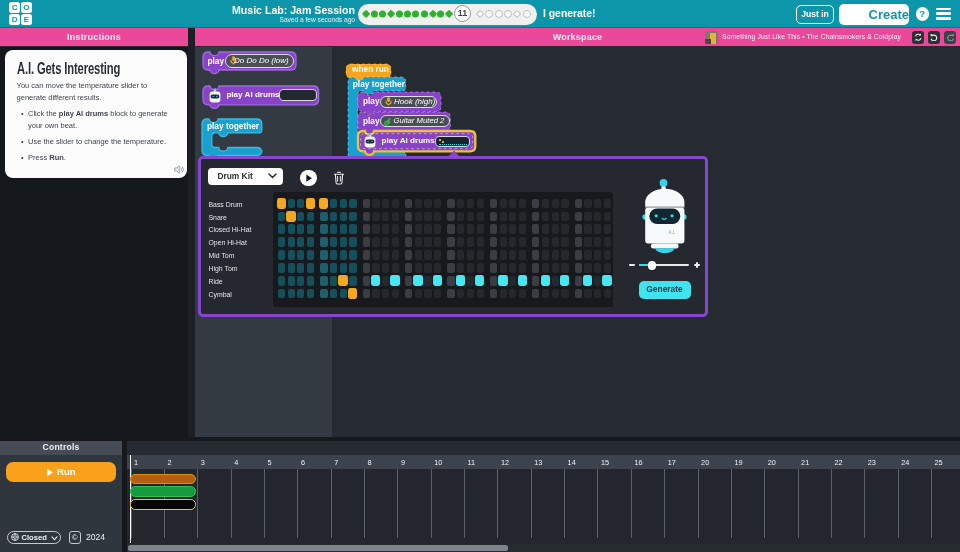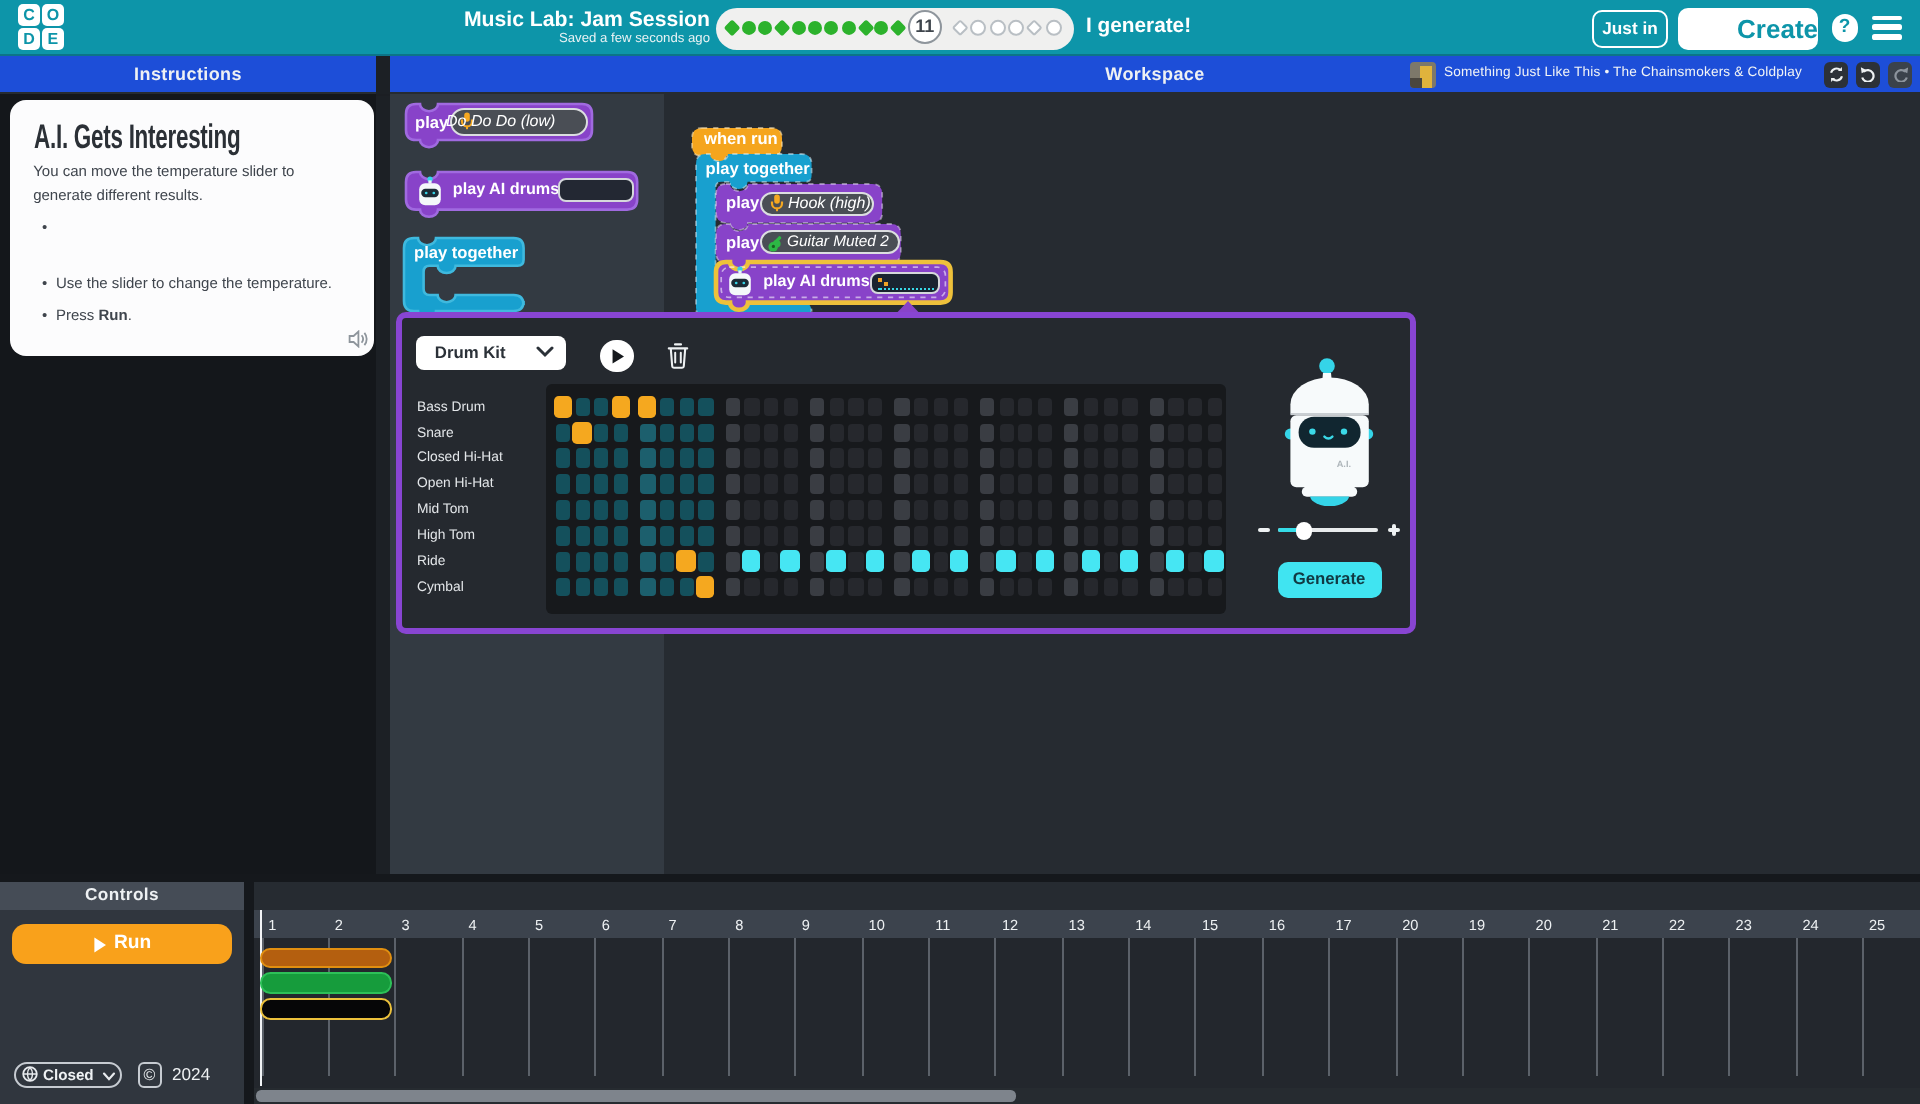--- a/index.html
+++ b/index.html
@@ -1,18 +1,18 @@
 <!DOCTYPE html>
 <html><head><meta charset="utf-8"><style>
 * { margin:0; padding:0; box-sizing:border-box; }
 html,body { width:960px; height:552px; overflow:hidden; background:#262b31;
   font-family:"Liberation Sans", sans-serif; }
 #root { position:absolute; left:0; top:0; width:960px; height:552px; }
 .abs { position:absolute; }
-.hdrbar { background:#1d4ed8; color:#eef1f3; font-size:9px; font-weight:700;
+.hdrbar { background:#ec4899; color:#eef1f3; font-size:9px; font-weight:700;
   text-align:center; letter-spacing:0.2px; }
 </style></head><body>
 <div id="root">
 <div class="abs" style="left:0;top:0;width:960px;height:26.5px;background:#0d95a9"></div>
 <div class="abs" style="left:0;top:26.5px;width:960px;height:1.8px;background:#0c7488"></div>
 <div class="abs" style="left:9.4px;top:1.9px;width:10.3px;height:11px;background:#fff;border-radius:2.5px;color:#0d95a9;font-size:8px;font-weight:700;text-align:center;line-height:11.5px">C</div>
 <div class="abs" style="left:21.3px;top:1.9px;width:10.3px;height:11px;background:#fff;border-radius:2.5px;color:#0d95a9;font-size:8px;font-weight:700;text-align:center;line-height:11.5px">O</div>
 <div class="abs" style="left:9.4px;top:14.2px;width:10.3px;height:11px;background:#fff;border-radius:2.5px;color:#0d95a9;font-size:8px;font-weight:700;text-align:center;line-height:11.5px">D</div>
 <div class="abs" style="left:21.3px;top:14.2px;width:10.3px;height:11px;background:#fff;border-radius:2.5px;color:#0d95a9;font-size:8px;font-weight:700;text-align:center;line-height:11.5px">E</div>
 <div class="abs" style="left:205px;top:4px;width:150px;text-align:right;color:#fff;font-size:10.6px;font-weight:700">Music Lab: Jam Session</div>
@@ -67,41 +67,42 @@
 <svg class="abs" style="left:945.6px;top:32.7px" width="8.5" height="8.5" viewBox="0 0 10 10">
 <path d="M7.8 3.4 a3.4 3.4 0 1 0 0.9 3.4" fill="none" stroke="#8d949d" stroke-width="1.3"></path>
 <path d="M9.5 0.8 l-0.5 3.4 -3.2 -1.5 z" fill="#8d949d"></path>
     </svg>
 <div class="abs" style="left:0;top:46.5px;width:960px;height:1px;background:#1b1e23"></div>
 <div class="abs" style="left:0;top:46.5px;width:188px;height:390.5px;background:#14171b"></div>
 <div class="abs" style="left:5px;top:49.5px;width:182px;height:128.5px;background:#fcfcfd;border-radius:8px"></div>
 <div class="abs" style="left:17px;top:58.5px;color:#2b3036;font-size:17px;font-weight:700;transform:scaleX(0.66);transform-origin:0 0;letter-spacing:-0.2px;white-space:nowrap">A.I. Gets Interesting</div>
 <div class="abs" style="left:16.6px;top:80.3px;width:160px;color:#3f454d;font-size:7.5px;line-height:11.2px">You can move the temperature slider to generate different results.</div>
 <div class="abs" style="left:21px;top:108.4px;color:#3f454d;font-size:7.5px;line-height:11.2px">•</div>
+<div class="abs" style="left:28px;top:108.4px;width:147px;color:#3f454d;font-size:7.5px;line-height:11.2px">Click the <b>play AI drums</b> block to generate your own beat.</div>
 <div class="abs" style="left:21px;top:135.6px;color:#3f454d;font-size:7.5px;line-height:11.2px">•</div>
 <div class="abs" style="left:28px;top:135.6px;width:147px;color:#3f454d;font-size:7.5px;line-height:11.2px">Use the slider to change the temperature.</div>
 <div class="abs" style="left:21px;top:152.1px;color:#3f454d;font-size:7.5px;line-height:11.2px">•</div>
 <div class="abs" style="left:28px;top:152.1px;width:147px;color:#3f454d;font-size:7.5px;line-height:11.2px">Press <b>Run</b>.</div>
 <svg class="abs" style="left:174px;top:165px" width="10" height="9" viewBox="0 0 10 9">
 <path d="M0.8 3 h2 l2.4-2.2 v7.4 L2.8 6 h-2 z" fill="none" stroke="#8e959c" stroke-width="0.9"></path>
 <path d="M6.8 2.6 a3 3 0 0 1 0 3.8 M8.2 1.4 a4.8 4.8 0 0 1 0 6.2" fill="none" stroke="#8e959c" stroke-width="0.9"></path>
     </svg>
 <div class="abs" style="left:195px;top:46.5px;width:765px;height:390.5px;background:#262b31"></div>
 <div class="abs" style="left:195px;top:46.5px;width:137px;height:390.5px;background:#333a42"></div>
 <svg style="position:absolute;left:203px;top:52px;overflow:visible" width="95" height="24" viewBox="0 0 95 24">
       <path d="M 5,0 H 7 a 4.5,3.6 0 0 0 9,0 H 88 Q 93,0 93,5 V 13 Q 93,18 88,18 H 16 a 4.5,3.6 0 0 1 -9,0 H 5 Q 0,18 0,13 V 5 Q 0,0 5,0 Z" fill="#8843c9" stroke="#a06ae0" stroke-width="1.3"></path>
     </svg>
 <div class="abs" style="left:207.5px;top:52px;height:18px;line-height:18px;color:#fff;font-size:8.3px;font-weight:700">play</div>
 <div class="abs" style="left:225px;top:54px;width:69px;height:13.5px;background:#4a4e55;border:1.2px solid #dcdee0;border-radius:7px"></div>
 <svg style="position:absolute;left:229.5px;top:56.2px" width="7" height="9" viewBox="0 0 7 9">
 <rect x="2.1" y="0.3" width="2.8" height="4.6" rx="1.4" fill="#f6a821"></rect>
 <path d="M1 3.8 v0.9 a2.5 2.5 0 0 0 5 0 v-0.9" fill="none" stroke="#f6a821" stroke-width="1.1"></path>
 <rect x="3" y="7" width="1" height="1.6" fill="#f6a821"></rect>
 </svg>
-<div class="abs" style="left:223px;top:54px;height:13.5px;line-height:13.5px;color:#fff;font-size:8px;font-style:italic">Do Do Do (low)</div>
+<div class="abs" style="left:234px;top:54px;height:13.5px;line-height:13.5px;color:#fff;font-size:8px;font-style:italic">Do Do Do (low)</div>
 <svg style="position:absolute;left:203px;top:86px;overflow:visible" width="117.6" height="24.8" viewBox="0 0 117.6 24.8">
       <path d="M 5,0 H 7 a 4.5,3.6 0 0 0 9,0 H 110.6 Q 115.6,0 115.6,5 V 13.8 Q 115.6,18.8 110.6,18.8 H 16 a 4.5,3.6 0 0 1 -9,0 H 5 Q 0,18.8 0,13.8 V 5 Q 0,0 5,0 Z" fill="#8843c9" stroke="#a06ae0" stroke-width="1.3"></path>
     </svg>
 <svg style="position:absolute;left:208.7px;top:87.8px" width="12.0" height="15.0" viewBox="0 0 12 15">
 <circle cx="6" cy="1.6" r="1.3" fill="#35d4e8"></circle>
 <rect x="5.2" y="2.2" width="1.6" height="1.6" fill="#e8f4f6"></rect>
 <rect x="0.6" y="3.6" width="10.8" height="11" rx="3" fill="#f4f8fa"></rect>
 <rect x="1.6" y="6.4" width="8.8" height="4.2" rx="2.1" fill="#1c2b36"></rect>
 <circle cx="4.1" cy="8.5" r="0.68" fill="#35d4e8"></circle>
       <circle cx="7.9" cy="8.5" r="0.68" fill="#35d4e8"></circle>

